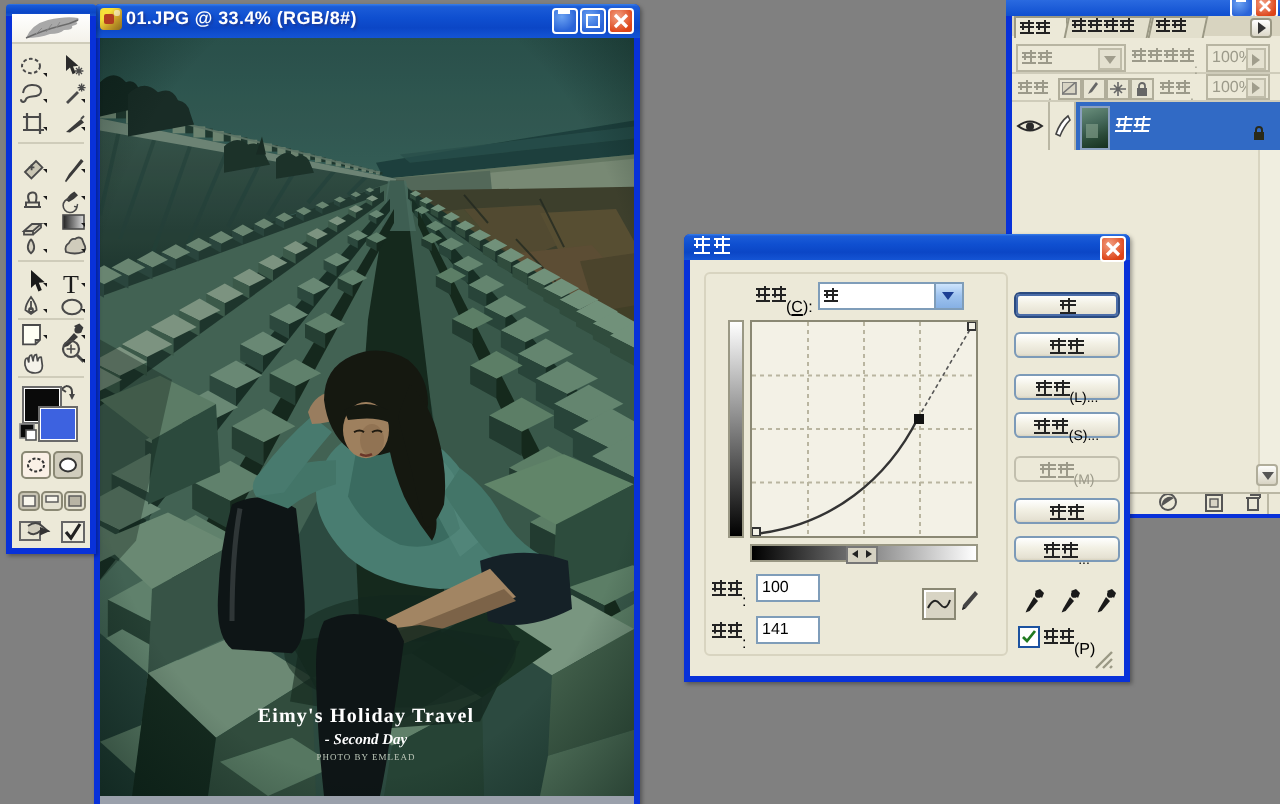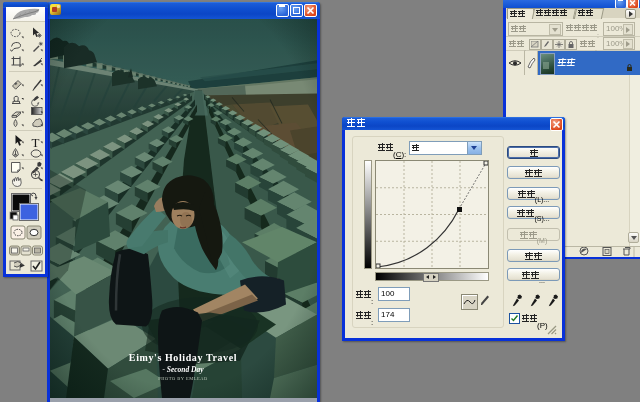--- a/index.html
+++ b/index.html
@@ -33,20 +33,21 @@
 .tri-r{width:0;height:0;border-top:3px solid transparent;border-bottom:3px solid transparent;border-left:4px solid #333;display:inline-block;}
 </style></head>
 <body>
 
 <div class="xpwin" style="left:47px;top:2px;width:267px;height:402px;">
   <div class="xptitle" style="height:17px;">
     <div class="abs" style="left:3px;top:2px;width:11px;height:11px;background:linear-gradient(135deg,#f7e13a 30%,#caa02a 60%,#8a6a1a);border-radius:2px;">
         <span style="position:absolute;left:2px;top:3px;width:5px;height:5px;background:#b33d20;border-radius:1px;"></span>
         <span style="position:absolute;right:1px;top:1px;width:3px;height:3px;background:#fff8;border-radius:1px;"></span>
       </div>
+    <div class="abs" style="left:16px;top:2px;color:#fff;font-size:9px;font-weight:bold;letter-spacing:.2px;text-shadow:1px 1px 1px #1a3a9a;white-space:nowrap;">01.JPG @ 33.4% (RGB/8#)</div>
     <div class="xpbtn" style="right:31px;">
         <span style="position:absolute;left:2px;bottom:2px;width:6px;height:2px;background:#fff;"></span>
       </div>
     <div class="xpbtn" style="right:17px;">
         <span style="position:absolute;left:2px;top:2px;width:5px;height:5px;border:1.5px solid #fff;"></span>
       </div>
     <div class="xpbtn close" style="right:3px;">
         <svg width="11" height="11" viewBox="0 0 11 11" style="position:absolute;left:0;top:0;">
           <path d="M2.5 2.5 L8.5 8.5 M8.5 2.5 L2.5 8.5" stroke="#fff" stroke-width="1.6"></path>
         </svg>
@@ -660,21 +661,21 @@
   <div class="abs" style="left:30px;top:152px;width:112px;height:7px;border:1px solid #9a9884;background:linear-gradient(90deg,#000,#fff);">
     <div class="abs" style="left:47px;top:0px;width:14px;height:7px;background:#d6d2c2;border:1px solid #777;">
         <span style="position:absolute;left:2px;top:1px;width:0;height:0;border-top:2.5px solid transparent;border-bottom:2.5px solid transparent;border-right:3.5px solid #222;"></span>
         <span style="position:absolute;right:2px;top:1px;width:0;height:0;border-top:2.5px solid transparent;border-bottom:2.5px solid transparent;border-left:3.5px solid #222;"></span>
       </div>
   </div>
 
   <div class="abs" style="left:11px;top:170px;"><span class="z zb" style="width:7px;height:8px;"></span><span class="z zb" style="width:7px;height:8px;margin-left:1px;"></span><span style="font-size:8px;">:</span></div>
   <div class="fld" style="left:33px;top:167px;width:28px;height:12px;">100</div>
   <div class="abs" style="left:11px;top:191px;"><span class="z zb" style="width:7px;height:8px;"></span><span class="z zb" style="width:7px;height:8px;margin-left:1px;"></span><span style="font-size:8px;">:</span></div>
-  <div class="fld" style="left:33px;top:188px;width:28px;height:12px;">174</div>
+  <div class="fld" style="left:33px;top:188px;width:28px;height:12px;">141</div>
 
   <div class="abs" style="left:116px;top:174px;width:15px;height:14px;background:#d8d4c4;border:1px solid #8a8874;box-shadow:1px 1px 0 #fff inset;"><svg width="15" height="14">
         <path d="M2 9 Q5 3 8 7 Q11 11 13 5" stroke="#222" fill="none" stroke-width="1"></path>
       </svg></div>
   <div class="abs" style="left:133px;top:174px;width:14px;height:14px;"><svg width="14" height="14">
         <path d="M3 11 L5 10 L11 3 L9.5 1.5 L3.5 8.5 Z" fill="#444"></path>
         <path d="M3 11 L3.6 9.4 L4.8 10.2 Z" fill="#222"></path>
       </svg></div>
 
   <div class="btn def" style="top:26px;"><span class="z zb" style="width:8px;height:8px;margin-top:1.5px;"></span></div>

